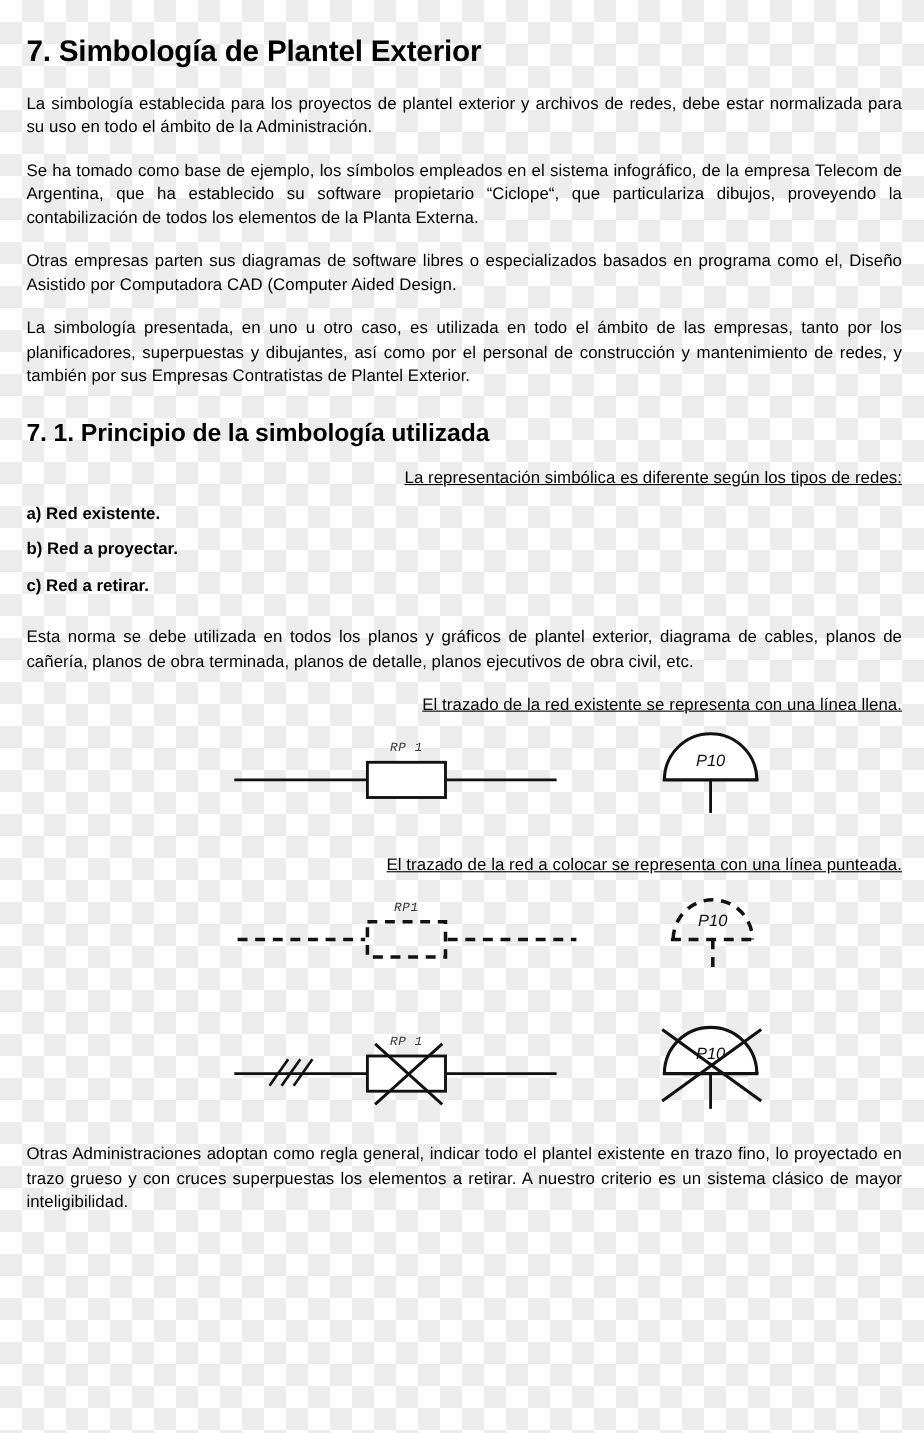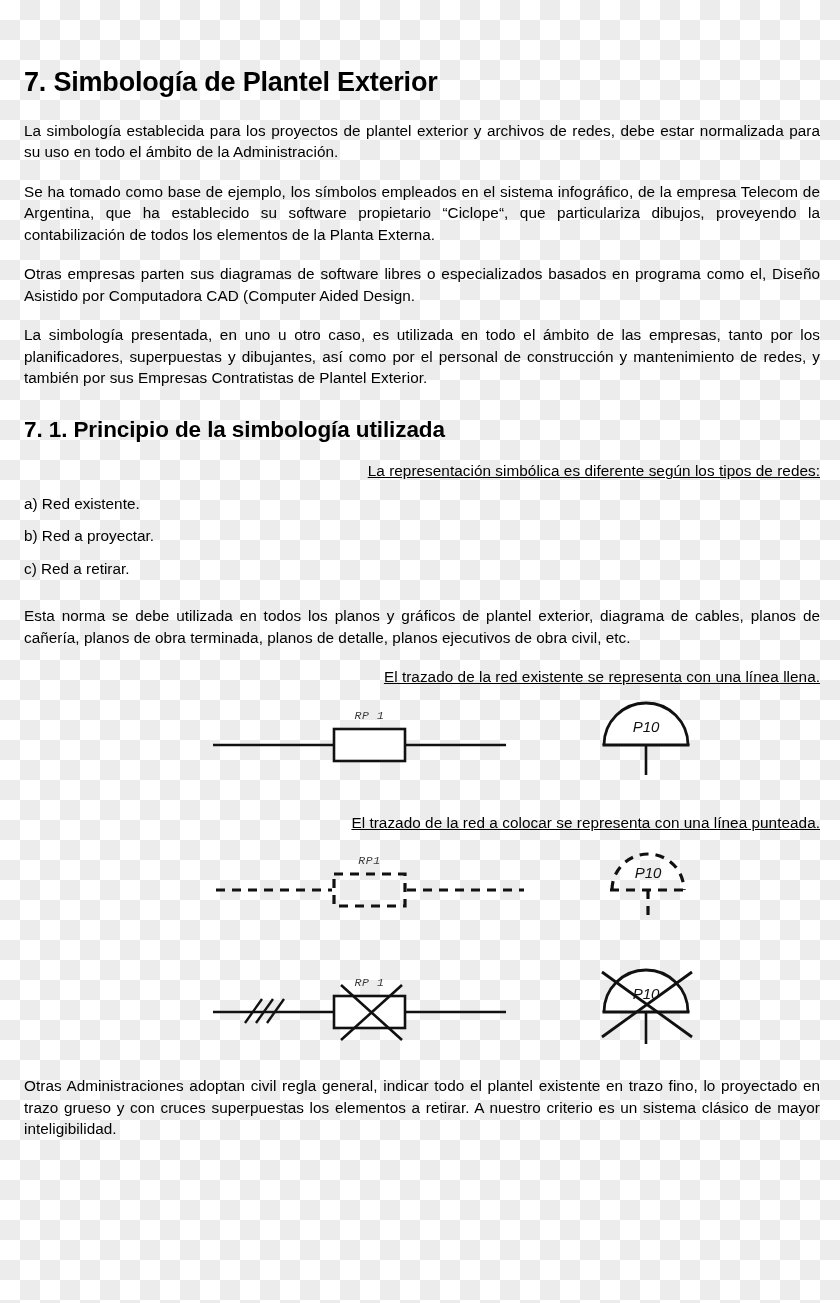--- a/index.html
+++ b/index.html
@@ -27,21 +27,20 @@
     left: 0; top: 0;
     width: 840px;
     height: 1303px;
   }
 
   .content {
     position: absolute;
     left: 24px;
     top: 0;
     width: 796px;
-    margin-top: 36px;
   }
 
   h1.doc-title {
     font-size: 27px;
     font-weight: bold;
     letter-spacing: -0.2px;
     margin: 0;
     padding-top: 32px;
     line-height: 1.1;
   }
@@ -73,20 +72,21 @@
   .spacer-14 { height: 14px; }
   .spacer-12 { height: 12px; }
   .spacer-10 { height: 10px; }
   .spacer-22 { height: 22px; }
   .spacer-26 { height: 26px; }
 
   ul.list {
     list-style: none;
     margin: 0;
     padding: 0;
+    font-weight: bold;
   }
   ul.list li {
     font-size: 15.3px;
     line-height: 21.5px;
     padding-top: 11px;
   }
 
   .figure {
     position: relative;
     width: 796px;
@@ -224,16 +224,16 @@
         <line x1="578.5" y1="57" x2="665.5" y2="57" class="stroke-solid" stroke-width="2.8"></line>
         <line x1="622" y1="57" x2="622" y2="89" class="stroke-solid" stroke-width="2.6"></line>
         <text class="label-p10" x="622" y="44" text-anchor="middle">P10</text>
 
         <line x1="578" y1="17" x2="668" y2="82" class="stroke-solid" stroke-width="2.8"></line>
         <line x1="668" y1="17" x2="578" y2="82" class="stroke-solid" stroke-width="2.8"></line>
       </svg>
     </div>
 
     <div class="spacer-10"></div>
-    <p class="para">Otras Administraciones adoptan civil regla general, indicar todo el plantel existente en trazo fino, lo proyectado en trazo grueso y con cruces superpuestas los elementos a retirar. A nuestro criterio es un sistema clásico de mayor inteligibilidad.</p>
+    <p class="para">Otras Administraciones adoptan como regla general, indicar todo el plantel existente en trazo fino, lo proyectado en trazo grueso y con cruces superpuestas los elementos a retirar. A nuestro criterio es un sistema clásico de mayor inteligibilidad.</p>
 
   </div>
 </div>
 
 </body></html>

